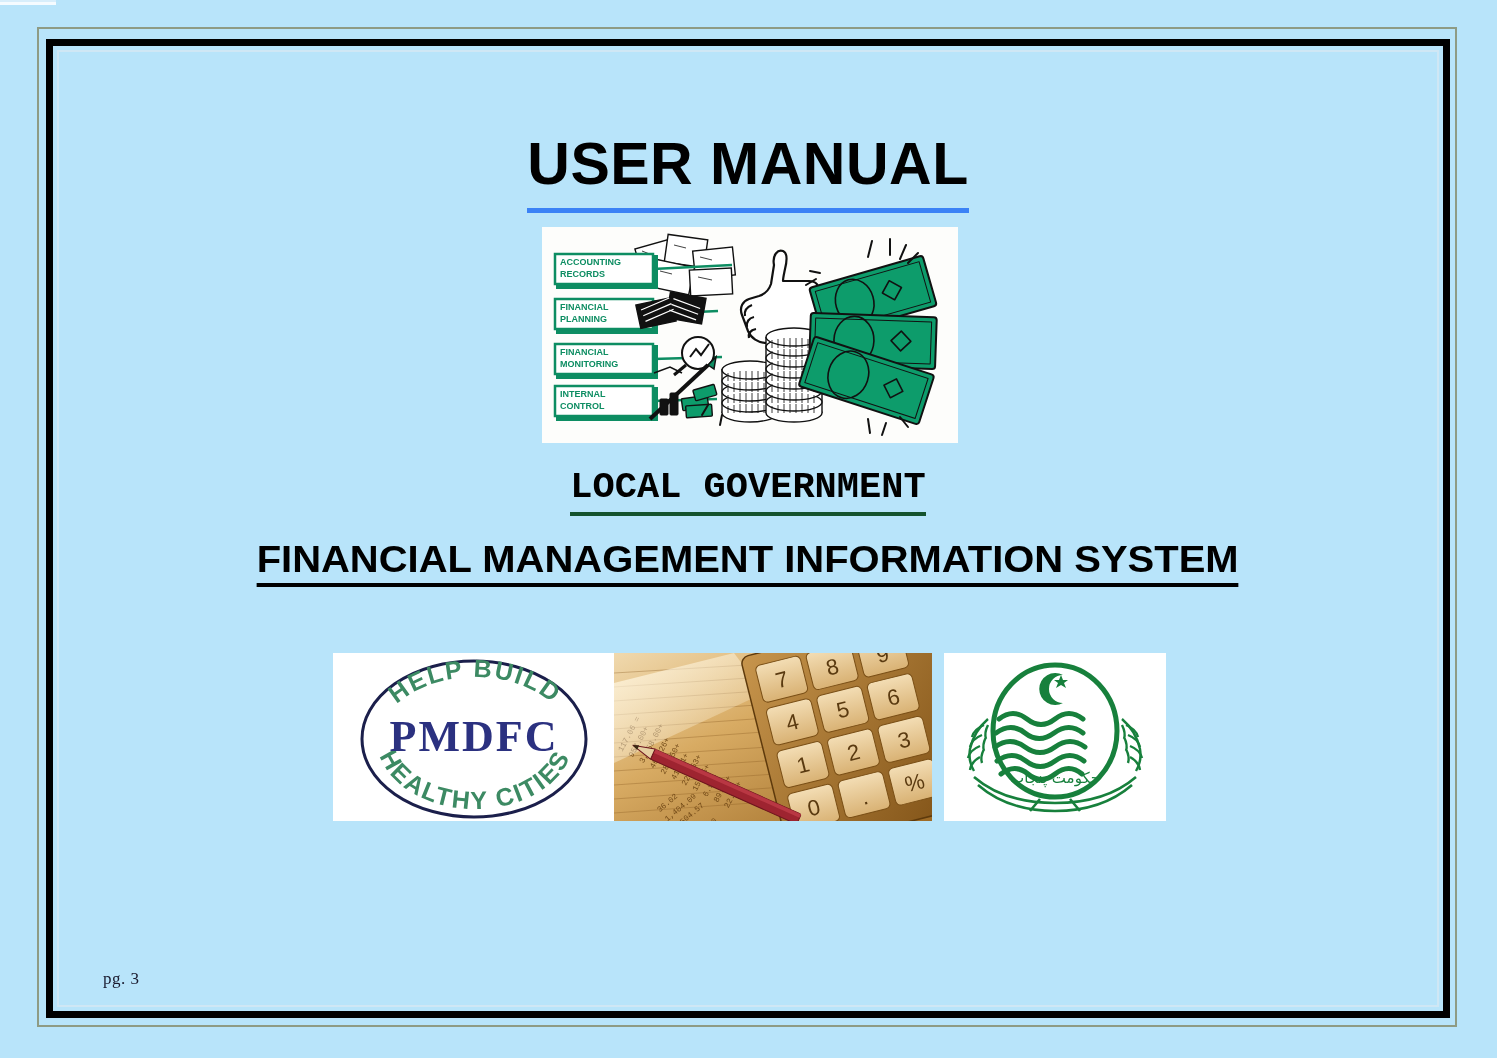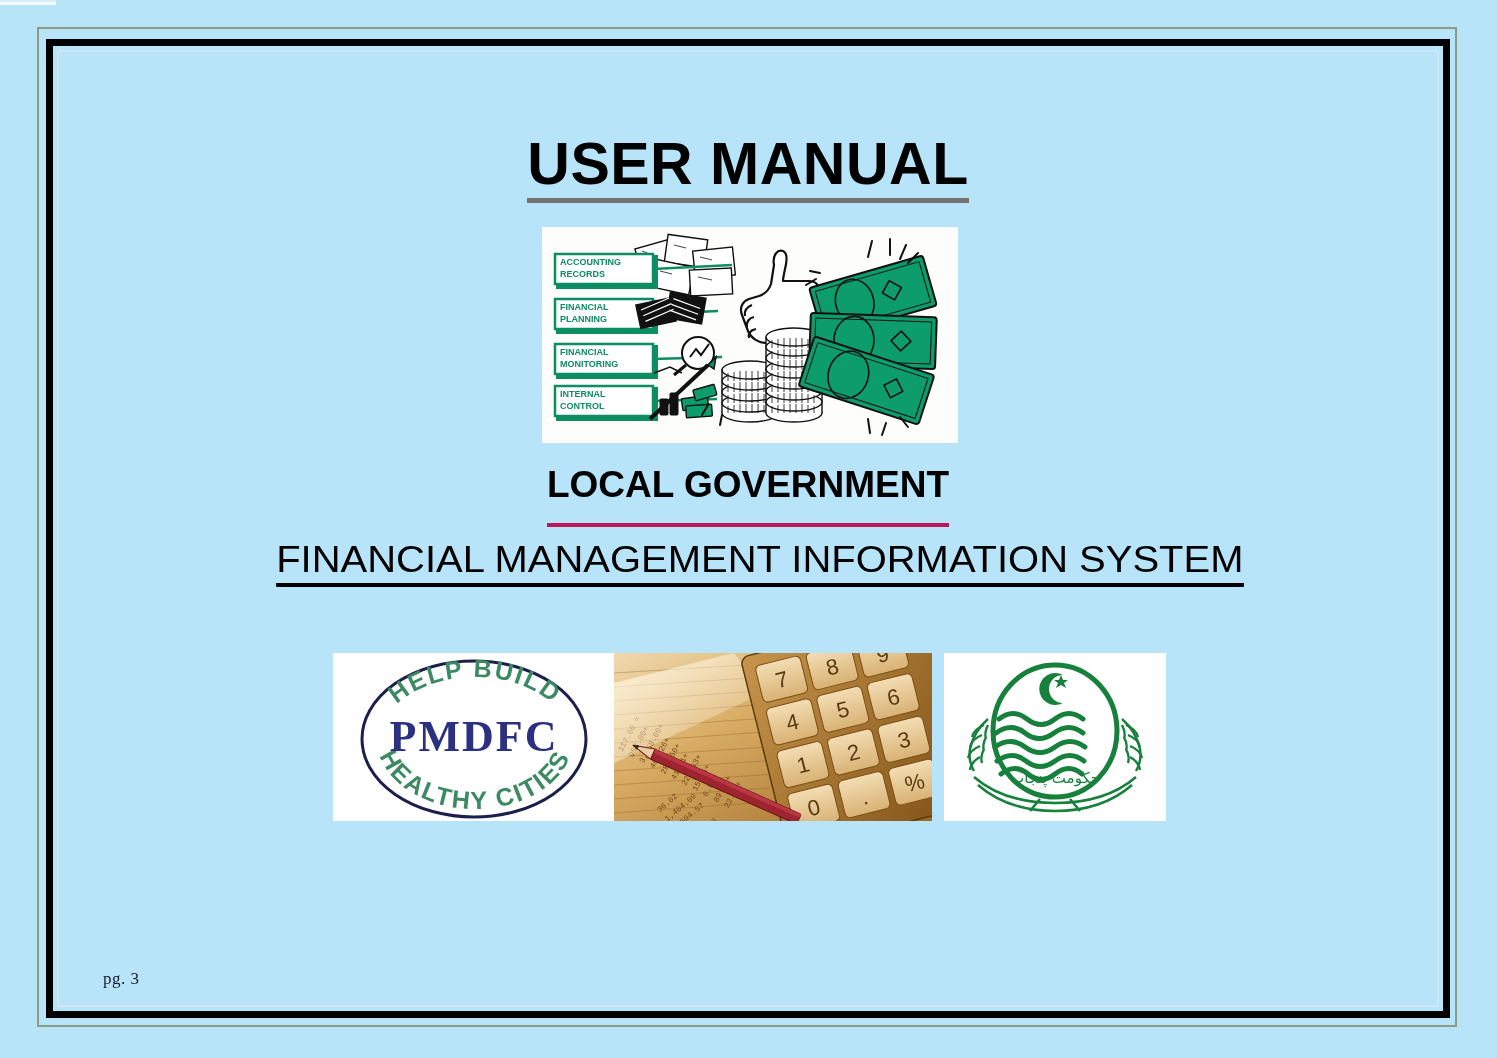--- a/index.html
+++ b/index.html
@@ -79,51 +79,52 @@
     top: 78px;
     width: 100%;
     text-align: center;
     font-size: 59px;
     font-weight: bold;
     color: #000000;
     letter-spacing: 0.5px;
     font-family: "Liberation Sans", sans-serif;
   }
   .doc-title span.u {
-    border-bottom: 5px solid #737373;
-    padding-bottom: 2px;
+    border-bottom: 5px solid #3b82f6;
+    padding-bottom: 12px;
     display: inline-block;
     line-height: 1.05;
   }
 
   .subtitle-1 {
     position: absolute;
     left: 0;
     top: 412px;
     width: 100%;
     text-align: center;
     font-size: 37px;
     font-weight: bold;
     color: #000000;
   }
   .subtitle-1 span.u {
-    border-bottom: 4px solid #be185d;
-    padding-bottom: 17px;
+    border-bottom: 4px solid #14532d;
+    padding-bottom: 4px;
     display: inline-block;
     line-height: 1.1;
+    font-family: Liberation Mono, monospace;
   }
 
   .subtitle-2 {
     position: absolute;
-    left: 12px;
+    left: 0;
     top: 487px;
     width: 100%;
     text-align: center;
     font-size: 37px;
-    font-weight: normal;
+    font-weight: bold;
     color: #000000;
   }
   .subtitle-2 span.u {
     border-bottom: 4px solid #000;
     padding-bottom: 2px;
     display: inline-block;
     line-height: 1.1;
     transform: scaleX(1.08);
   }
 

